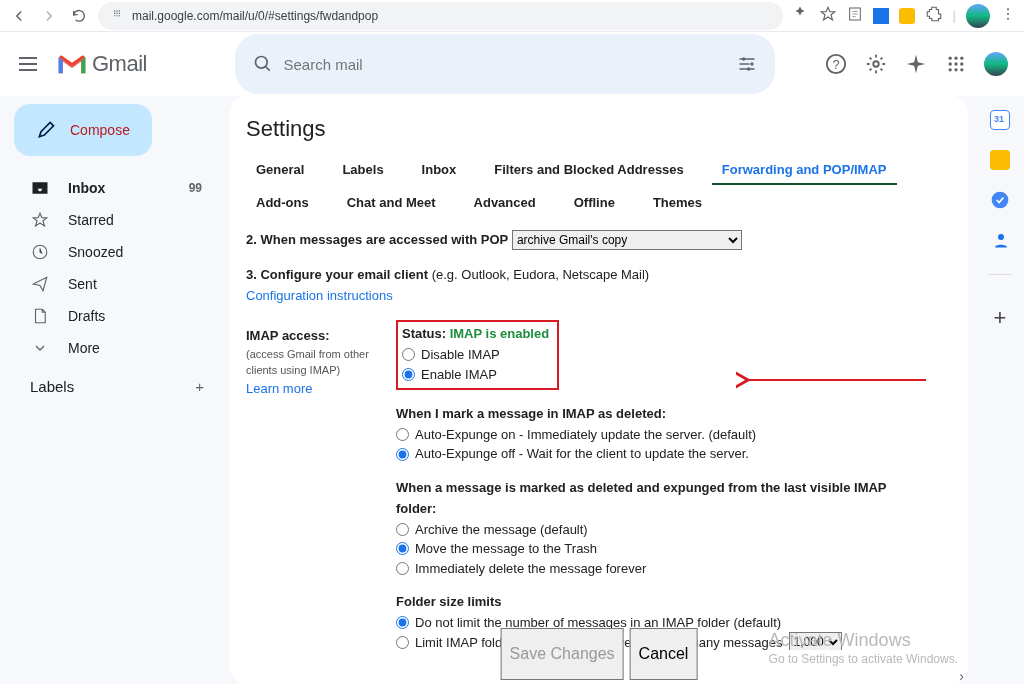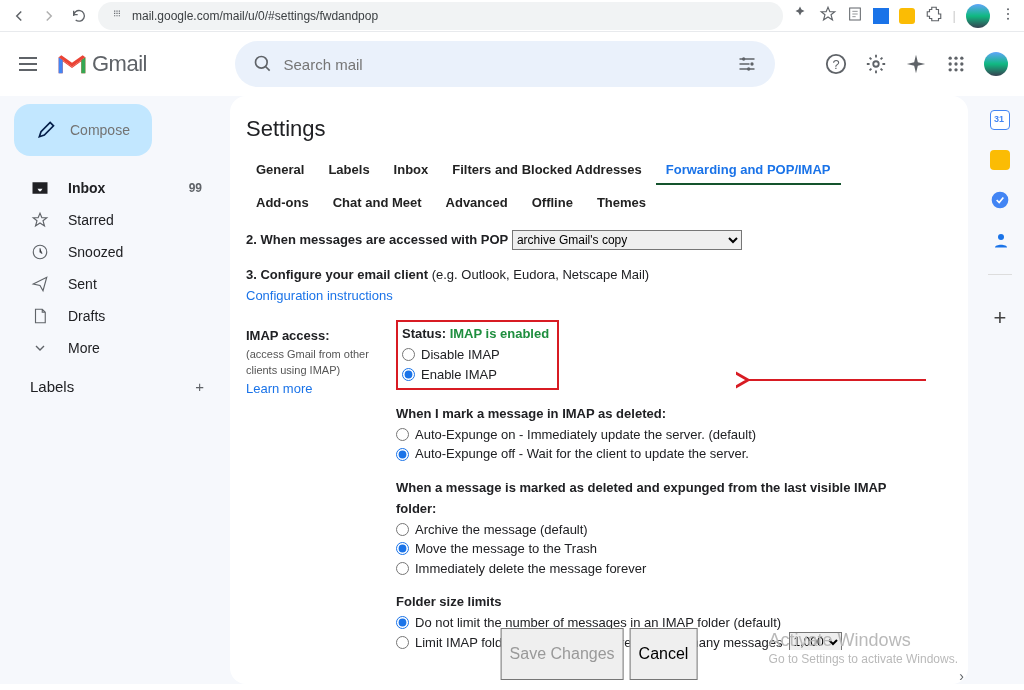--- a/index.html
+++ b/index.html
@@ -13,43 +13,43 @@
 .chrome-right { display:flex; align-items:center; gap:10px; }
 .avatar { width:24px; height:24px; border-radius:50%; background: linear-gradient(180deg,#60a5fa 0%,#10b981 50%,#374151 100%); }
 
 
 .gmail-header { height: 64px; display:flex; align-items:center; padding: 0 16px; background:#fff; }
 .hamburger { width:24px; height:24px; color:#5f6368; margin-right: 16px; cursor:pointer; }
 .gmail-logo { display:flex; align-items:center; gap:4px; }
 .gmail-m { width:32px; height:24px; }
 .gmail-text { font-size:22px; color:#5f6368; letter-spacing:-0.5px; }
 .search-wrap { flex:1; display:flex; justify-content:center; margin-left:60px; margin-right:20px; }
-.search-bar { width: 540px; height: 46px; background:#eaf1fb; border-radius:23px; display:flex; align-items:center; padding: 0 8px; }
+.search-bar { width: 540px; height: 60px; background:#eaf1fb; border-radius:23px; display:flex; align-items:center; padding: 0 8px; }
 .search-ico { width:40px; display:flex; justify-content:center; color:#5f6368; }
 .search-input { flex:1; border:none; background:transparent; font-size:15px; outline:none; }
 .header-right { display:flex; align-items:center; gap:16px; color:#5f6368; margin-left:auto; }
 .header-ico { width:24px; height:24px; display:flex; align-items:center; justify-content:center; cursor:pointer; }
 
 
 .body-wrap { display:flex; height: calc(690px - 38px - 64px); background:#f6f8fc; }
 .sidebar { width: 230px; padding: 8px 8px 8px 8px; }
-.compose-btn { display:flex; align-items:center; gap:14px; background:#c2e7ff; border:none; border-radius:16px; padding: 16px 22px; font-size:14px; color:#737373; cursor:pointer; margin-bottom:16px; margin-left:6px; }
+.compose-btn { display:flex; align-items:center; gap:14px; background:#c2e7ff; border:none; border-radius:16px; padding: 16px 22px; font-size:14px; color:#b91c1c; cursor:pointer; margin-bottom:16px; margin-left:6px; }
 .nav-item { display:flex; align-items:center; gap:18px; padding: 6px 12px 6px 22px; border-radius: 0 16px 16px 0; font-size:14px; color:#202124; cursor:pointer; height:32px; }
 .nav-item.active { font-weight:700; }
 .nav-icon { width:20px; height:20px; display:flex; align-items:center; justify-content:center; color:#5f6368; }
 .nav-item.active .nav-icon { color:#202124; }
 .nav-label { flex:1; }
 .nav-badge { font-size:12px; color:#5f6368; margin-right:8px; }
 .labels-row { display:flex; align-items:center; justify-content:space-between; padding: 14px 18px 6px 22px; font-size:15px; color:#202124; }
 .plus-ico { color:#5f6368; cursor:pointer; }
 
 
 .main { flex:1; background:#fff; border-radius:16px; margin:0 8px 0 0; padding: 20px 0 0 16px; overflow:hidden; position:relative; }
 .settings-title { font-size:22px; font-weight:400; padding-left:0; margin-bottom:14px; }
-.tabs { display:flex; flex-wrap:wrap; gap:4px; border-bottom:0; margin-bottom:4px;text-align:right; }
+.tabs { display:flex; flex-wrap:wrap; gap:18px; border-bottom:0; margin-bottom:4px;text-align:right; }
 .tab { padding: 6px 10px; font-size:13px; color:#222; cursor:pointer; white-space:nowrap; font-weight:700; }
 .tab.active { color:#1a73e8; border-bottom:2px solid #14532d; }
 
 .settings-body { display:flex; padding: 10px 0 0 0; font-size:13px; overflow-y:auto; height: 430px; }
 .setting-left { width: 150px; flex-shrink:0; padding-top:96px; padding-left:0; line-height:1.5; }
 .setting-left .bold { font-weight:700; }
 .setting-left .sub { font-size:11px; color:#555; }
 .learnmore { color:#1a73e8; cursor:pointer; }
 
 .setting-right { flex:1; padding-right:40px; }

